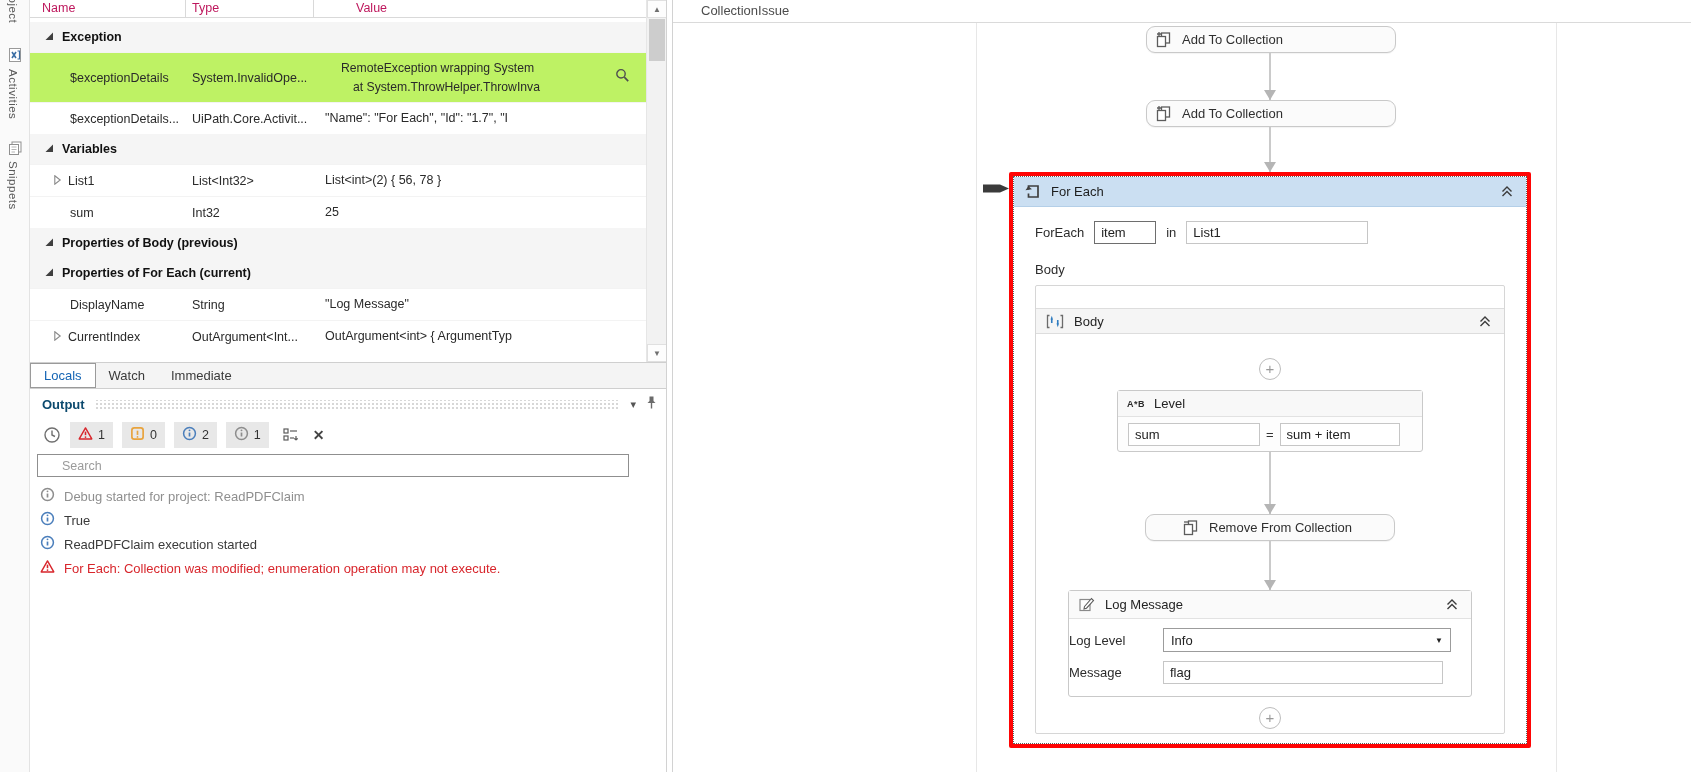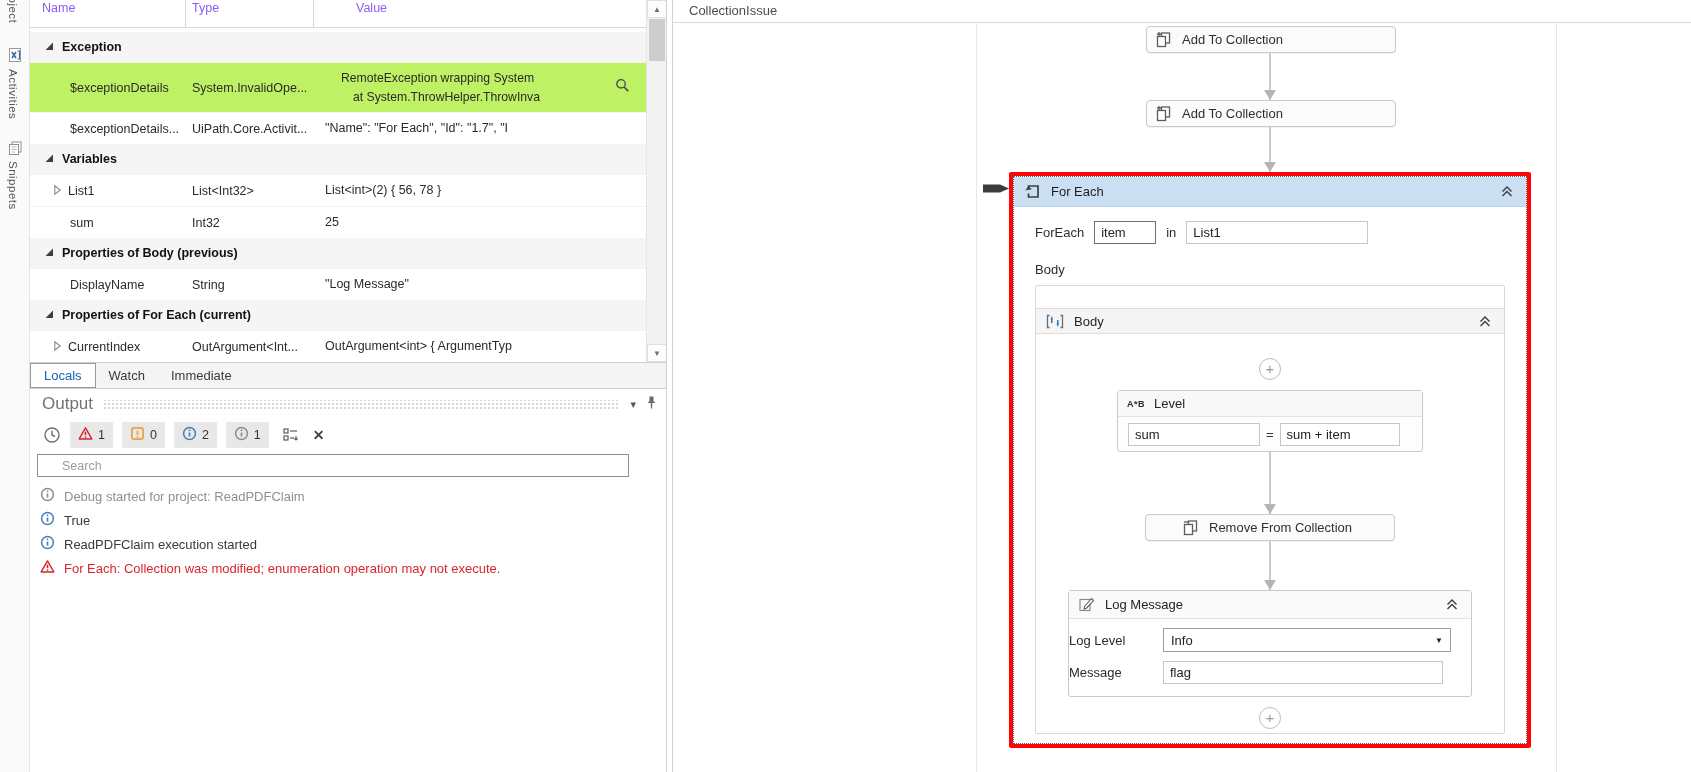--- a/index.html
+++ b/index.html
@@ -7,21 +7,21 @@
   body { font-family:"Liberation Sans", sans-serif; color:#2a2a2a; }
   #app { position:relative; width:1691px; height:772px; background:#fff; overflow:hidden; }
 
   
   #rail { position:absolute; left:0; top:0; width:30px; height:772px; background:#fafafa; border-right:1px solid #e3e3e3; overflow:hidden; }
   .rail-label { position:absolute; left:7px; writing-mode:vertical-rl; font-size:11.5px; color:#5a5a5a; letter-spacing:.5px; }
   .rail-icon { position:absolute; left:7px; width:16px; height:16px; }
 
   
   #locals-table { position:absolute; left:30px; top:0; width:616px; height:362px; background:#fff; overflow:hidden; font-size:12.5px; }
-  .lt-header { display:grid; grid-template-columns:155px 128px 1fr; height:28px; border-bottom:1px solid #d9d9d9; color:#8b5cf6; }
+  .lt-header { display:grid; grid-template-columns:155px 128px 1fr; height:18px; border-bottom:1px solid #d9d9d9; color:#be185d; }
   .lt-header > div { line-height:17px; padding-left:12px; }
   .lt-header > div + div { border-left:1px solid #d9d9d9; padding-left:6px; }
   #locals-rows { padding-top:4px; }
   .lrow { display:grid; grid-template-columns:155px 128px 1fr; align-items:center; }
   .lrow.group { height:30px; background:#f5f5f5; font-weight:bold; color:#111; grid-template-columns:1fr; }
   .lrow.group .gcell { display:flex; align-items:center; gap:8px; padding-left:14px; }
   .lrow.data { height:32px; background:#fff; border-top:1px solid #f3f3f3; }
   .lrow.data.selected { height:50px; background:#bef264; }
   .lrow .ncell { display:flex; align-items:center; padding-left:40px; gap:6px; }
   .lrow .ncell.has-exp { padding-left:22px; }
@@ -37,46 +37,46 @@
   .sc-thumb { position:absolute; left:2px; top:19px; width:16px; height:42px; background:#cdcdcd; }
 
   
   #locals-tabs { position:absolute; left:30px; top:362px; width:636px; height:26px; background:#f4f4f4; border-top:1px solid #cfcfcf; display:flex; align-items:stretch; font-size:13px; }
   .ltab { display:flex; align-items:center; padding:0 13px; color:#3a3a3a; }
   .ltab.active { background:#fff; border:1px solid #9a9a9a; color:#1464b4; }
 
   
   #output { position:absolute; left:30px; top:388px; width:636px; height:384px; background:#fff; border-top:1px solid #cfcfcf; }
   .out-title { height:30px; display:flex; align-items:center; padding:0 8px 0 12px; }
-  .out-title .t { font-size:17px; color:#737373; }
+  .out-title .t { font-size:13px; color:#0c4a6e;font-weight:bold; }
   .grip { flex:1; height:9px; margin:0 10px; background-image:radial-gradient(#d7d7d7 1px, transparent 1.1px); background-size:4px 4px; background-position:0 2px; }
   .out-title .dd { color:#555; font-size:11px; margin-right:9px; }
   .out-toolbar { height:32px; display:flex; align-items:center; gap:9px; padding-left:13px; }
   .badge { display:flex; align-items:center; gap:5px; background:#e8e8e8; padding:4px 8px; font-size:12.5px; color:#333; }
   .tool-plain { display:flex; align-items:center; }
   .clear-x { font-size:14px; color:#444; font-weight:bold; margin-left:4px; }
   #out-search { display:block; margin:3px 0 0 7px; width:592px; height:23px; border:1px solid #8f8f8f; padding:0 24px; font-size:12.5px; font-family:"Liberation Sans",sans-serif; color:#333; }
   #out-search::placeholder { color:#9b9b9b; }
   #out-logs { padding:7px 0 0 10px; }
   .log-line { display:flex; align-items:center; gap:9px; height:24px; font-size:13px; }
   .log-line.trace .txt { color:#8f8f8f; }
   .log-line.info  .txt { color:#3a3a3a; }
   .log-line.error .txt { color:#d8262c; }
 
   
   #splitter { position:absolute; left:666px; top:0; width:1px; height:772px; background:#d2d2d2; }
 
   
   #designer { position:absolute; left:672px; top:0; width:1019px; height:772px; background:#fff; border-left:1px solid #d2d2d2; }
   #designer .dheader { height:23px; border-bottom:1px solid #dadada; }
-  #designer .dheader .t { font-size:13px; color:#4c4c4c; line-height:22px; margin-left:16px; display:inline-block; }
+  #designer .dheader .t { font-size:13px; color:#4c4c4c; line-height:22px; margin-left:28px; display:inline-block; }
   #canvas { position:absolute; left:0; top:23px; width:1019px; height:749px; }
   .canvas-vline { position:absolute; top:0; bottom:0; width:1px; background:#e7e7e7; }
 
-  .act-box { position:absolute; height:27px; background:#fbfbfb; border:1px solid #c9c9c9; border-radius:4px; display:flex; align-items:center; font-size:13px; color:#2f2f2f; box-shadow:0 1px 1px rgba(0,0,0,.05); }
+  .act-box { position:absolute; height:27px; background:#fbfbfb; border:1px solid #c9c9c9; border-radius:9px; display:flex; align-items:center; font-size:13px; color:#2f2f2f; box-shadow:0 1px 1px rgba(0,0,0,.05); }
   .act-box .ic { margin-left:8px; display:flex; }
   .act-box .lbl { margin-left:10px; }
 
   .varrow { position:absolute; width:2px; background:#cacaca; }
   .varrow::after { content:''; position:absolute; bottom:0; left:50%; transform:translateX(-50%); width:0; height:0; border-left:6.5px solid transparent; border-right:6.5px solid transparent; border-top:10px solid #b5b5b5; }
   .flow-arrow { width:2px; background:#cacaca; position:relative; }
   .flow-arrow::after { content:''; position:absolute; bottom:0; left:50%; transform:translateX(-50%); width:0; height:0; border-left:6.5px solid transparent; border-right:6.5px solid transparent; border-top:10px solid #b5b5b5; }
 
   
   #fe-box { position:absolute; left:336px; top:149px; width:522px; height:576px; border:4px solid #ff0404; background:#fff; border-radius:2px; }
@@ -207,34 +207,34 @@
           <div class="vcell"><span>25</span></div>
         </div>
         <div class="lrow group">
           <div class="gcell">
             <span><svg width="10" height="10" viewBox="0 0 10 10">
                 <polygon points="9,1.5 9,9 1.5,9" fill="#3f3f3f"></polygon>
               </svg></span>
             <span>Properties of Body (previous)</span>
           </div>
         </div>
-        <div class="lrow data">
-          <div class="ncell">
-            <span>DisplayName</span>
-          </div>
-          <div class="tcell">String</div>
-          <div class="vcell"><span>"Log Message"</span></div>
-        </div>
         <div class="lrow group">
           <div class="gcell">
             <span><svg width="10" height="10" viewBox="0 0 10 10">
                 <polygon points="9,1.5 9,9 1.5,9" fill="#3f3f3f"></polygon>
               </svg></span>
             <span>Properties of For Each (current)</span>
           </div>
+        </div>
+        <div class="lrow data">
+          <div class="ncell">
+            <span>DisplayName</span>
+          </div>
+          <div class="tcell">String</div>
+          <div class="vcell"><span>"Log Message"</span></div>
         </div>
         <div class="lrow data">
           <div class="ncell has-exp">
             <span><svg width="10" height="10" viewBox="0 0 10 10">
                 <polygon points="2.8,0.8 8.2,5 2.8,9.2" fill="none" stroke="#8a8a8a" stroke-width="1.1"></polygon>
               </svg></span>
             <span>CurrentIndex</span>
           </div>
           <div class="tcell">OutArgument&lt;Int...</div>
           <div class="vcell"><span>OutArgument&lt;int&gt; { ArgumentTyp</span></div>

